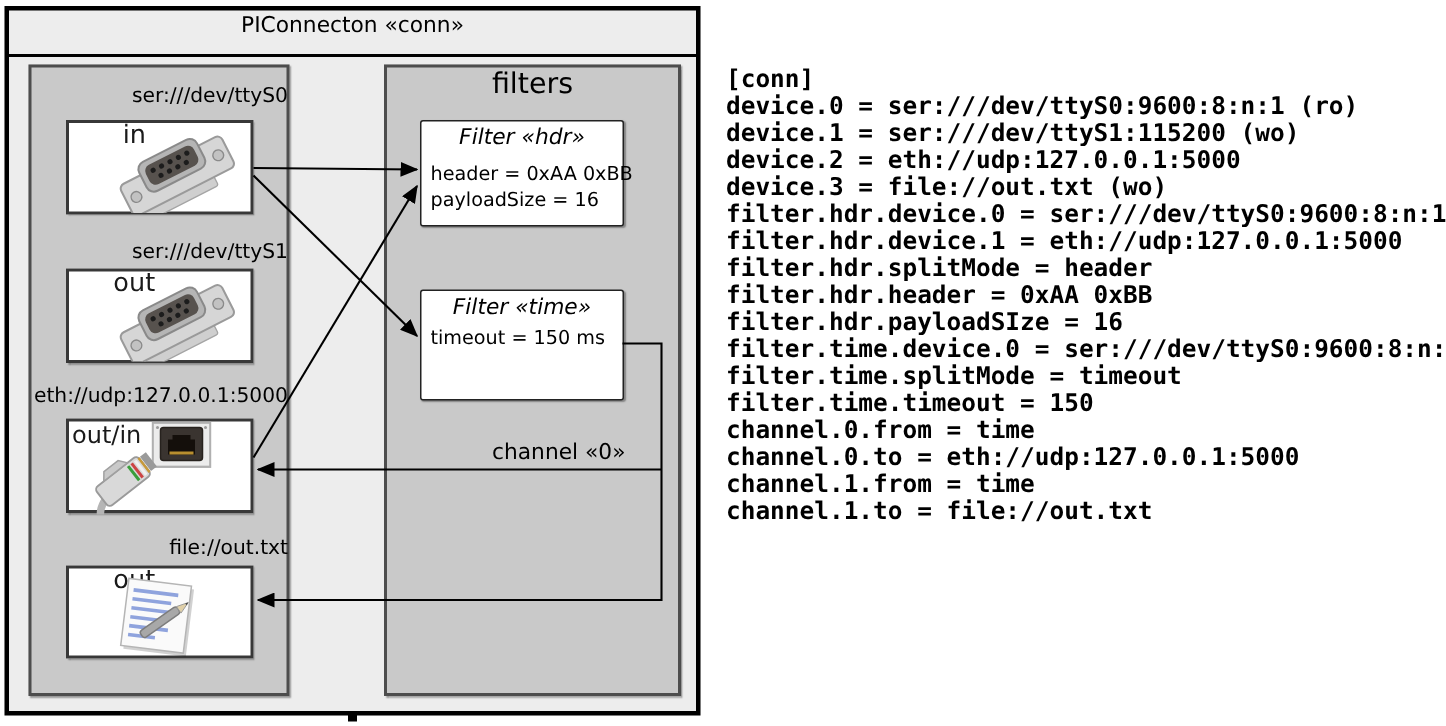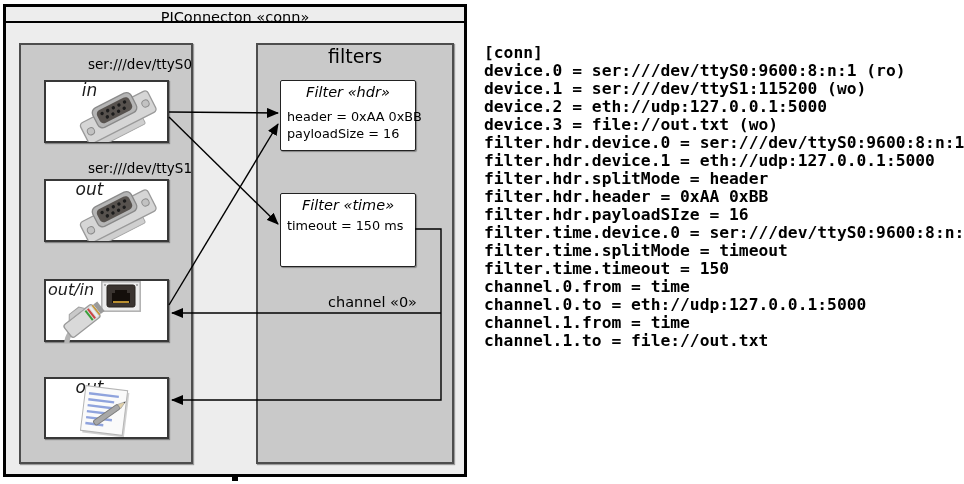--- a/index.html
+++ b/index.html
@@ -5,31 +5,31 @@
   :root{
     --frame-bg:#ededed; --panel-fill:#c9c9c9; --box-fill:#ffffff;
     --panel-border:#4d4d4d; --box-border:#383838; --line:#000000; --text:#000000;
   }
   *{margin:0;padding:0;box-sizing:border-box;}
   html,body{width:964px;height:484px;background:#ffffff;font-family:"DejaVu Sans",sans-serif;color:var(--text);}
   .stage{position:relative;width:964px;height:484px;overflow:hidden;background:#fff;}
   .abs{position:absolute;}
 
   .frame{left:3px;top:4px;width:464px;height:473px;background:var(--frame-bg);border:3px solid #000;}
-  .title-strip{left:6px;top:7px;width:458px;height:16px;border-bottom:2px solid #000;
+  .title-strip{left:6px;top:7px;width:458px;height:31px;border-bottom:2px solid #000;
     text-align:center;font-size:14.5px;line-height:21px;}
   .panel{background:var(--panel-fill);border:2px solid var(--panel-border);box-shadow:1px 1px 1px rgba(0,0,0,.35);}
   .devices-panel{left:19px;top:43px;width:174px;height:421px;}
   .filters-panel{left:256px;top:43px;width:198px;height:421px;}
   .filters-title{left:256px;top:45px;width:198px;text-align:center;font-size:19px;}
 
   .dev-label{left:20px;width:172px;text-align:right;font-size:13.5px;white-space:nowrap;}
   .dev-box{left:44px;width:125px;height:63px;background:var(--box-fill);border:2px solid var(--box-border);
     box-shadow:1px 1px 1px rgba(0,0,0,.35);}
-  .dir-label{font-size:17px;line-height:19px;color:#1a1a1a;font-style:italic;}
+  .dir-label{font-size:17px;line-height:19px;color:#1a1a1a;}
   .dir-center{left:44px;width:125px;text-align:center;padding-right:34px;}
 
   .filter-box{left:280px;width:136px;background:var(--box-fill);border:1.5px solid #222;border-radius:2px;
     box-shadow:1px 1px 1px rgba(0,0,0,.35);}
   .filter-title{left:280px;width:136px;text-align:center;font-size:14.5px;font-style:italic;}
   .filter-attr{left:287px;font-size:12.8px;white-space:nowrap;}
 
   .chan-label{left:280px;width:137px;text-align:right;font-size:14.5px;white-space:nowrap;}
 
   .wires{left:0;top:0;width:964px;height:484px;pointer-events:none;}
@@ -97,20 +97,21 @@
           <circle cx="57" cy="21" r="1.9"></circle>
           <circle cx="64" cy="21" r="1.9"></circle>
         <circle cx="39.5" cy="27" r="1.9"></circle>
           <circle cx="46.5" cy="27" r="1.9"></circle>
           <circle cx="53.5" cy="27" r="1.9"></circle>
           <circle cx="60.5" cy="27" r="1.9"></circle>
       </g>
     </g>
   </svg>
 
+  <div class="abs dev-label" style="top:256px">eth://udp:127.0.0.1:5000</div>
   <div class="abs dev-box" style="top:279px"></div>
   <div class="abs dir-label" style="left:48px;top:280px;font-size:16px">out/in</div>
   <svg class="abs" style="left:101px;top:281px" width="40" height="31" viewBox="0 0 40 31">
     <rect x="0.8" y="0.8" width="38.4" height="29.4" fill="#ececec" stroke="#b0b0b0" stroke-width="1.5"></rect>
     <rect x="6" y="4" width="28" height="22" rx="2" fill="#3a3430" stroke="#27221e"></rect>
     <polygon points="11,22 11,12 14,12 14,9 26,9 26,12 29,12 29,22" fill="#140f0b"></polygon>
     <rect x="12" y="20" width="16" height="2" fill="#b98f2f"></rect>
     <circle cx="4" cy="4" r="1" fill="#9a9a9a"></circle>
       <circle cx="36" cy="4" r="1" fill="#9a9a9a"></circle>
   </svg>
@@ -120,20 +121,21 @@
       <rect x="14" y="16" width="36" height="16" rx="3" fill="#d9d9d9" stroke="#9a9a9a" stroke-width="1.3"></rect>
       <polygon points="22,16 42,16 38,11 26,11" fill="#c9c9c9" stroke="#a0a0a0"></polygon>
       <rect x="40" y="18" width="2" height="12" fill="#3a9e3a"></rect>
       <rect x="43" y="18" width="2" height="12" fill="#cc4444"></rect>
       <rect x="46" y="18" width="2" height="12" fill="#f0f0f0"></rect>
       <rect x="49" y="18" width="1.6" height="12" fill="#c89a3a"></rect>
       <rect x="51" y="18" width="5" height="12" fill="#9a9a9a"></rect>
     </g>
   </svg>
 
+  <div class="abs dev-label" style="top:357px">file://out.txt</div>
   <div class="abs dev-box" style="top:377px;height:62px"></div>
   <div class="abs dir-label dir-center" style="top:378px">out</div>
   <svg class="abs" style="left:72px;top:384px" width="64" height="54" viewBox="0 0 64 54">
     <g transform="rotate(7 32 27)">
       <rect x="13" y="6" width="42" height="45" fill="rgba(0,0,0,0.18)"></rect>
       <rect x="11" y="4" width="42" height="45" fill="#fafafa" stroke="#b5b5b5"></rect>
       <g fill="#8fa3dd">
         <rect x="15" y="10" width="30" height="2.4"></rect>
         <rect x="15" y="16" width="26" height="2.4"></rect>
         <rect x="15" y="22" width="29" height="2.4"></rect>

